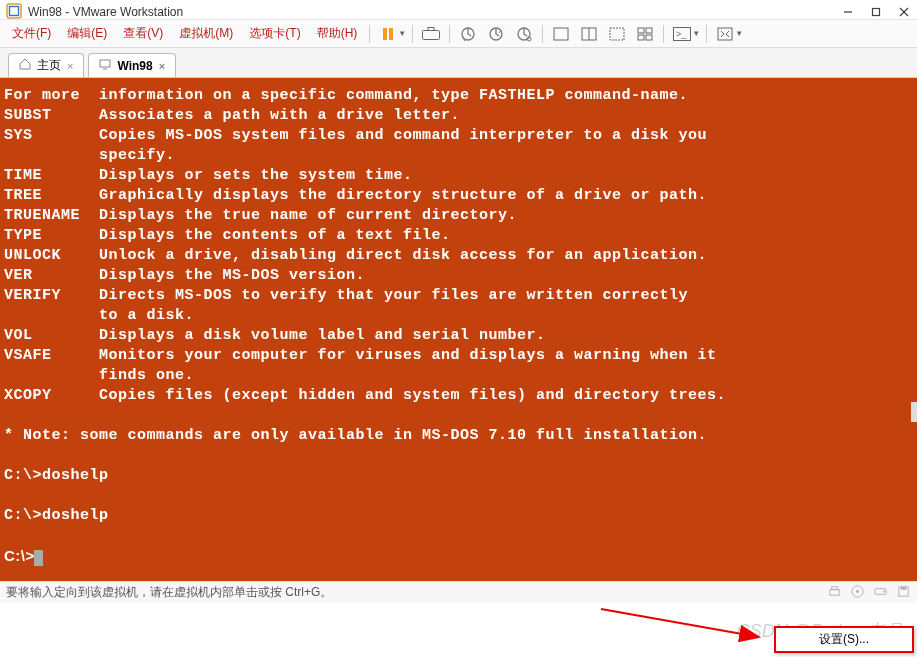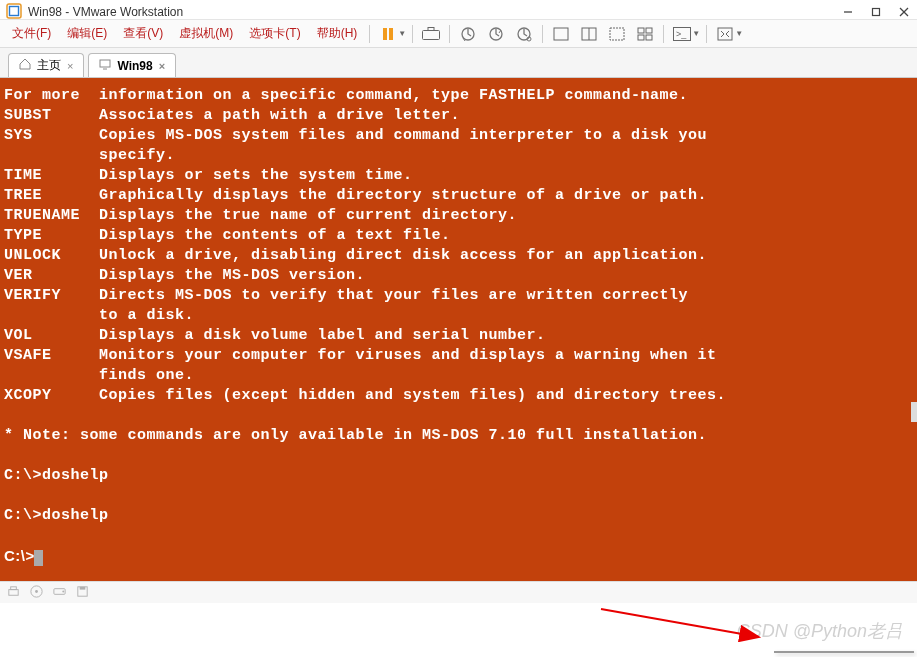--- a/index.html
+++ b/index.html
@@ -195,20 +195,21 @@
 C:\&gt;doshelp
 
 C:\&gt;doshelp
 
 <span>C:\&gt;</span><span class="cursor"></span></pre>
   </div>
   <div class="side-tag"></div>
 </div>
 
 <div class="statusbar">
+  <div class="status-text">要将输入定向到该虚拟机，请在虚拟机内部单击或按 Ctrl+G。</div>
   <div class="status-icons">
     <span><svg viewBox="0 0 16 16">
           <rect x="3" y="6" width="10" height="6" fill="none" stroke="#777"></rect>
           <rect x="5" y="3" width="6" height="3" fill="none" stroke="#777"></rect>
         </svg></span>
     <span><svg viewBox="0 0 16 16">
           <circle cx="8" cy="8" r="6" fill="none" stroke="#777"></circle>
           <circle cx="8" cy="8" r="1.5" fill="#777"></circle>
         </svg></span>
     <span><svg viewBox="0 0 16 16">
@@ -216,20 +217,21 @@
           <circle cx="12" cy="8" r="1" fill="#777"></circle>
         </svg></span>
     <span><svg viewBox="0 0 16 16">
           <rect x="3" y="3" width="10" height="10" fill="none" stroke="#777"></rect>
           <rect x="5" y="3" width="6" height="3" fill="#777"></rect>
         </svg></span>
   </div>
 </div>
 
 <div class="contextmenu">
+  <div class="cm-item highlight">设置(S)...</div>
 </div>
 
 <svg class="arrow" width="170" height="40" viewBox="0 0 170 40">
   <defs>
       <marker id="ah" markerWidth="10" markerHeight="8" refX="9" refY="4" orient="auto">
         <polygon points="0 0, 10 4, 0 8" fill="#e80000"></polygon>
       </marker>
     </defs>
   <line x1="2" y1="6" x2="160" y2="34" stroke="#e80000" stroke-width="2.2" marker-end="url(#ah)"></line>
 </svg>

